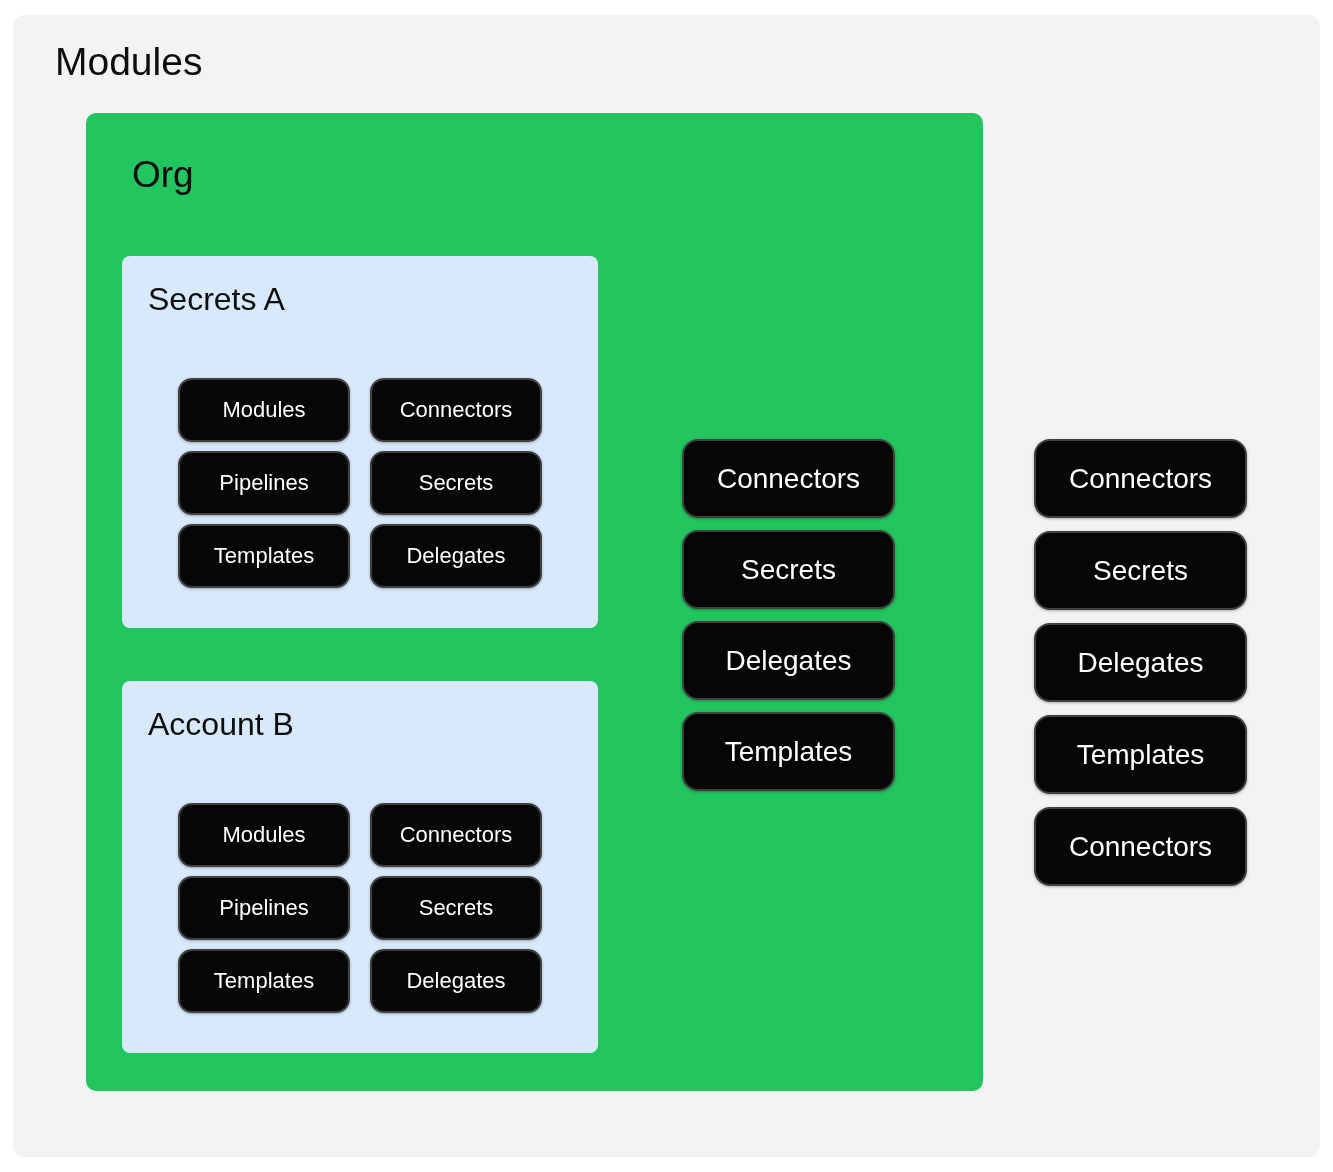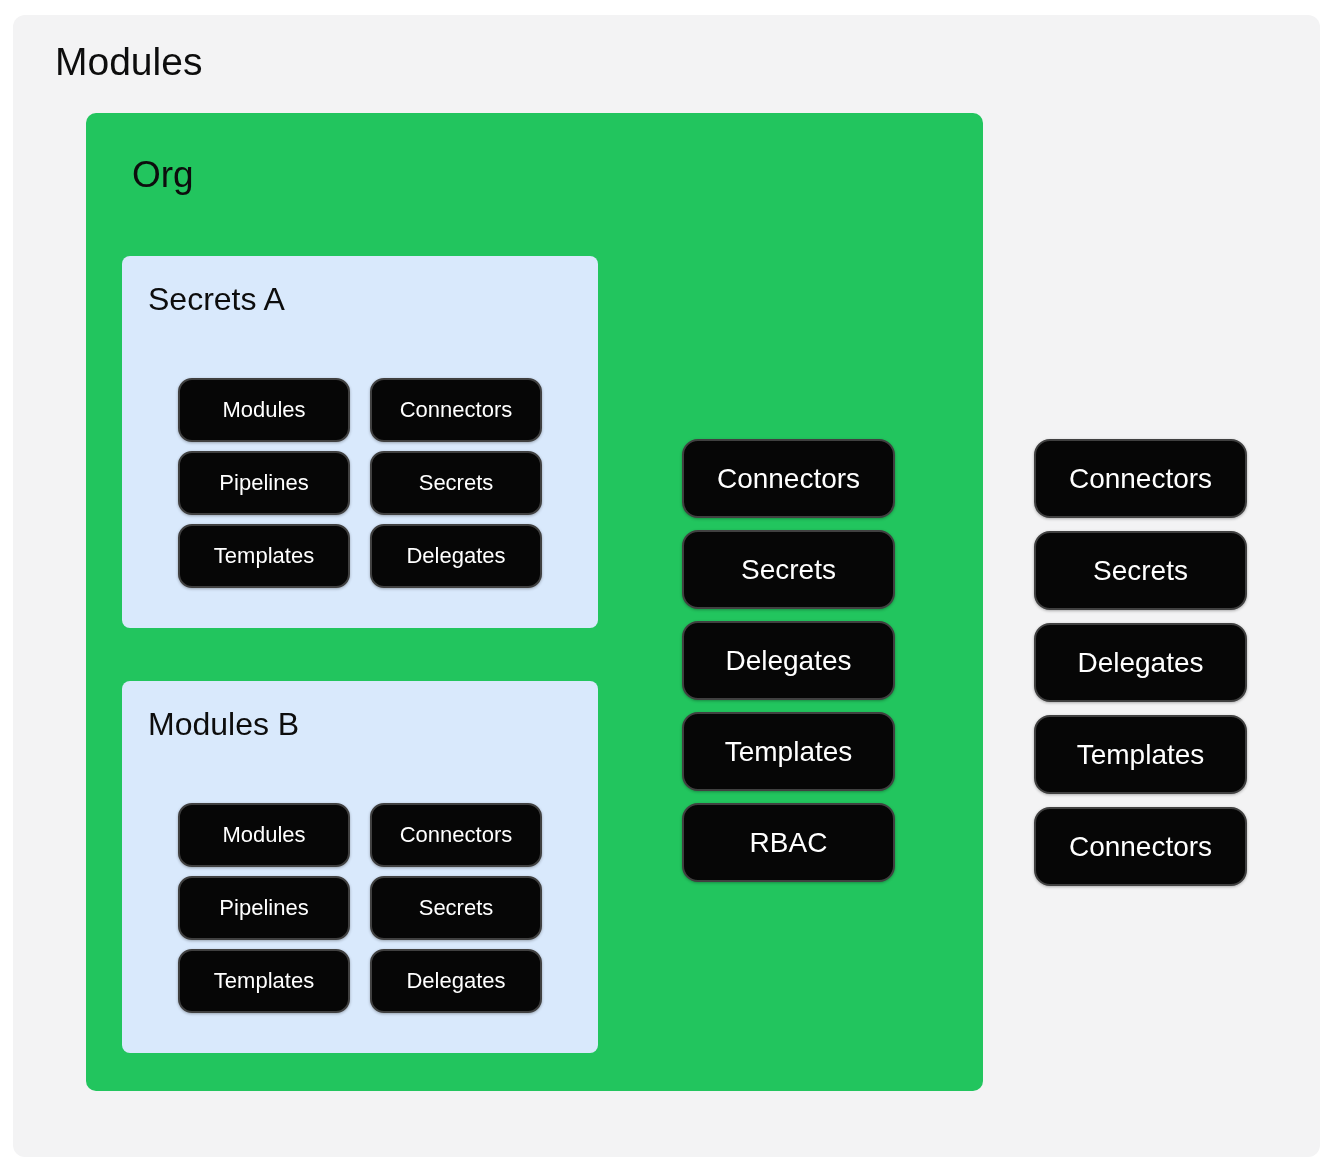--- a/index.html
+++ b/index.html
@@ -120,37 +120,36 @@
           <div class="pill small">Modules</div>
           <div class="pill small">Connectors</div>
           <div class="pill small">Pipelines</div>
           <div class="pill small">Secrets</div>
           <div class="pill small">Templates</div>
           <div class="pill small">Delegates</div>
         </div>
       </div>
 
       <div class="project-box project-b">
-        <div class="project-title">Modules B</div>
+        <div class="project-title">Account B</div>
         <div class="pill-grid">
           <div class="pill small">Modules</div>
           <div class="pill small">Connectors</div>
           <div class="pill small">Pipelines</div>
           <div class="pill small">Secrets</div>
           <div class="pill small">Templates</div>
           <div class="pill small">Delegates</div>
         </div>
       </div>
 
       <div class="pill-col org-pills">
         <div class="pill large">Connectors</div>
         <div class="pill large">Secrets</div>
         <div class="pill large">Delegates</div>
         <div class="pill large">Templates</div>
-        <div class="pill large">RBAC</div>
       </div>
     </div>
 
     <div class="pill-col account-pills">
       <div class="pill large">Connectors</div>
       <div class="pill large">Secrets</div>
       <div class="pill large">Delegates</div>
       <div class="pill large">Templates</div>
       <div class="pill large">Connectors</div>
     </div>

